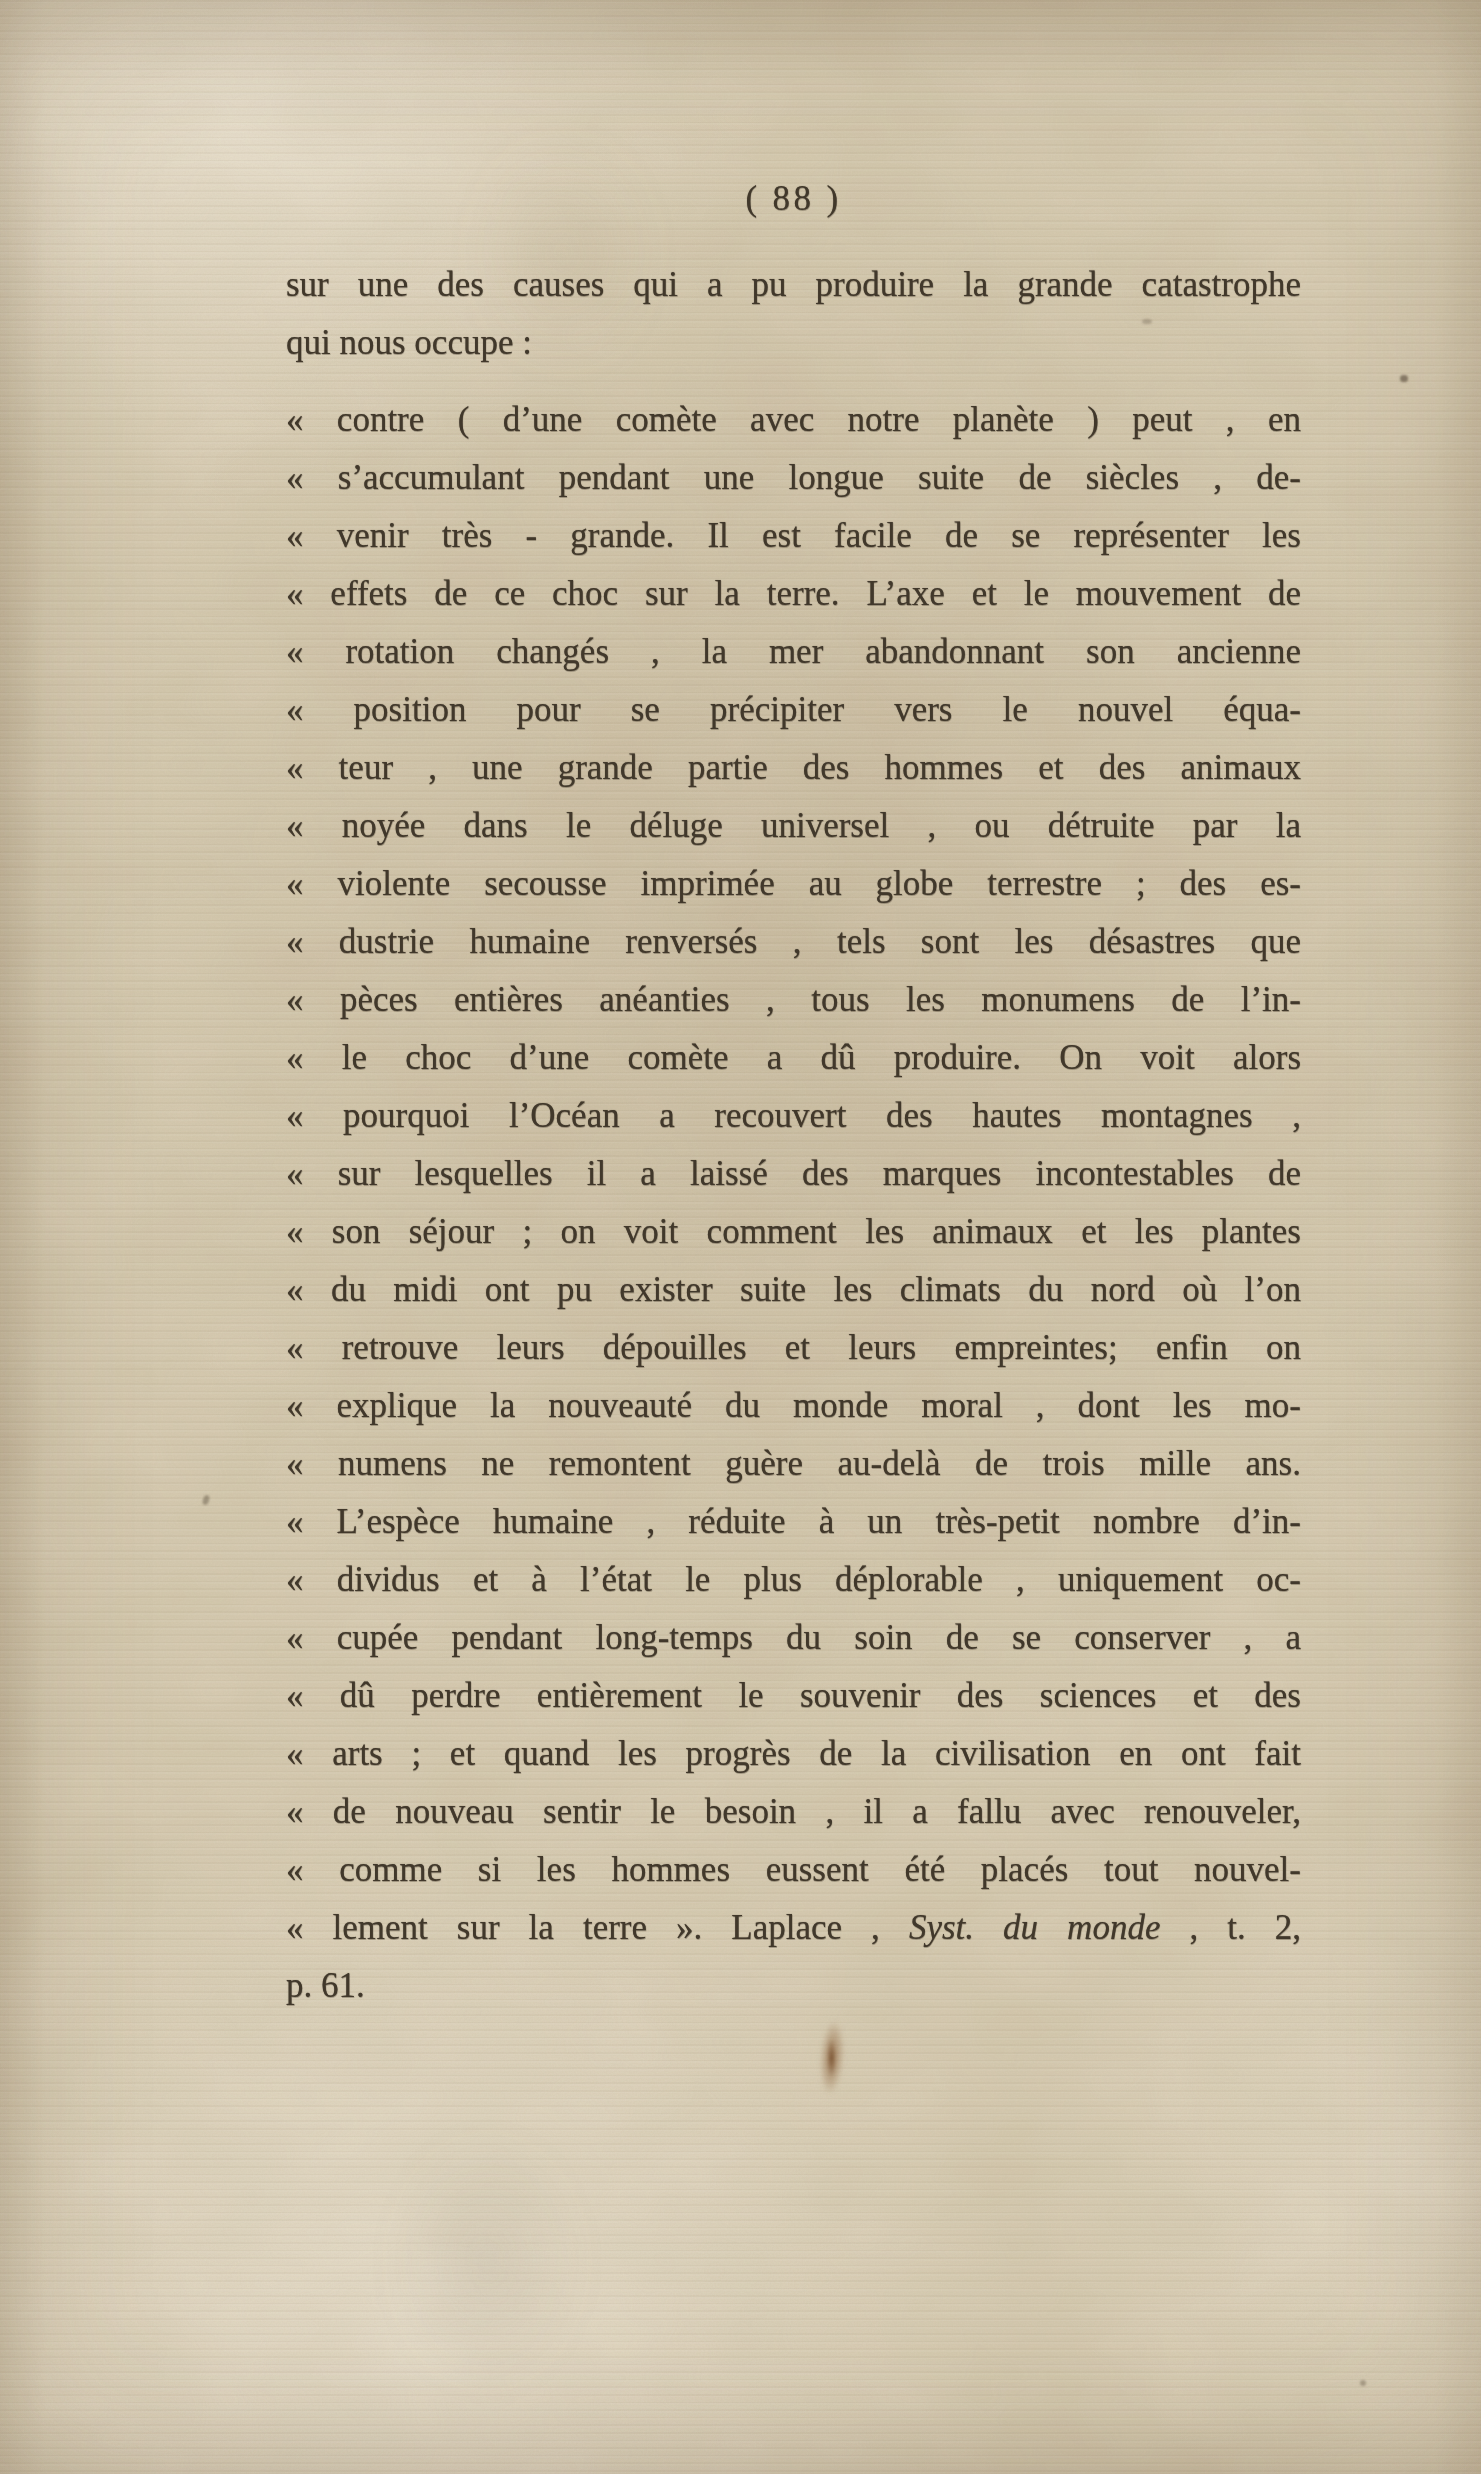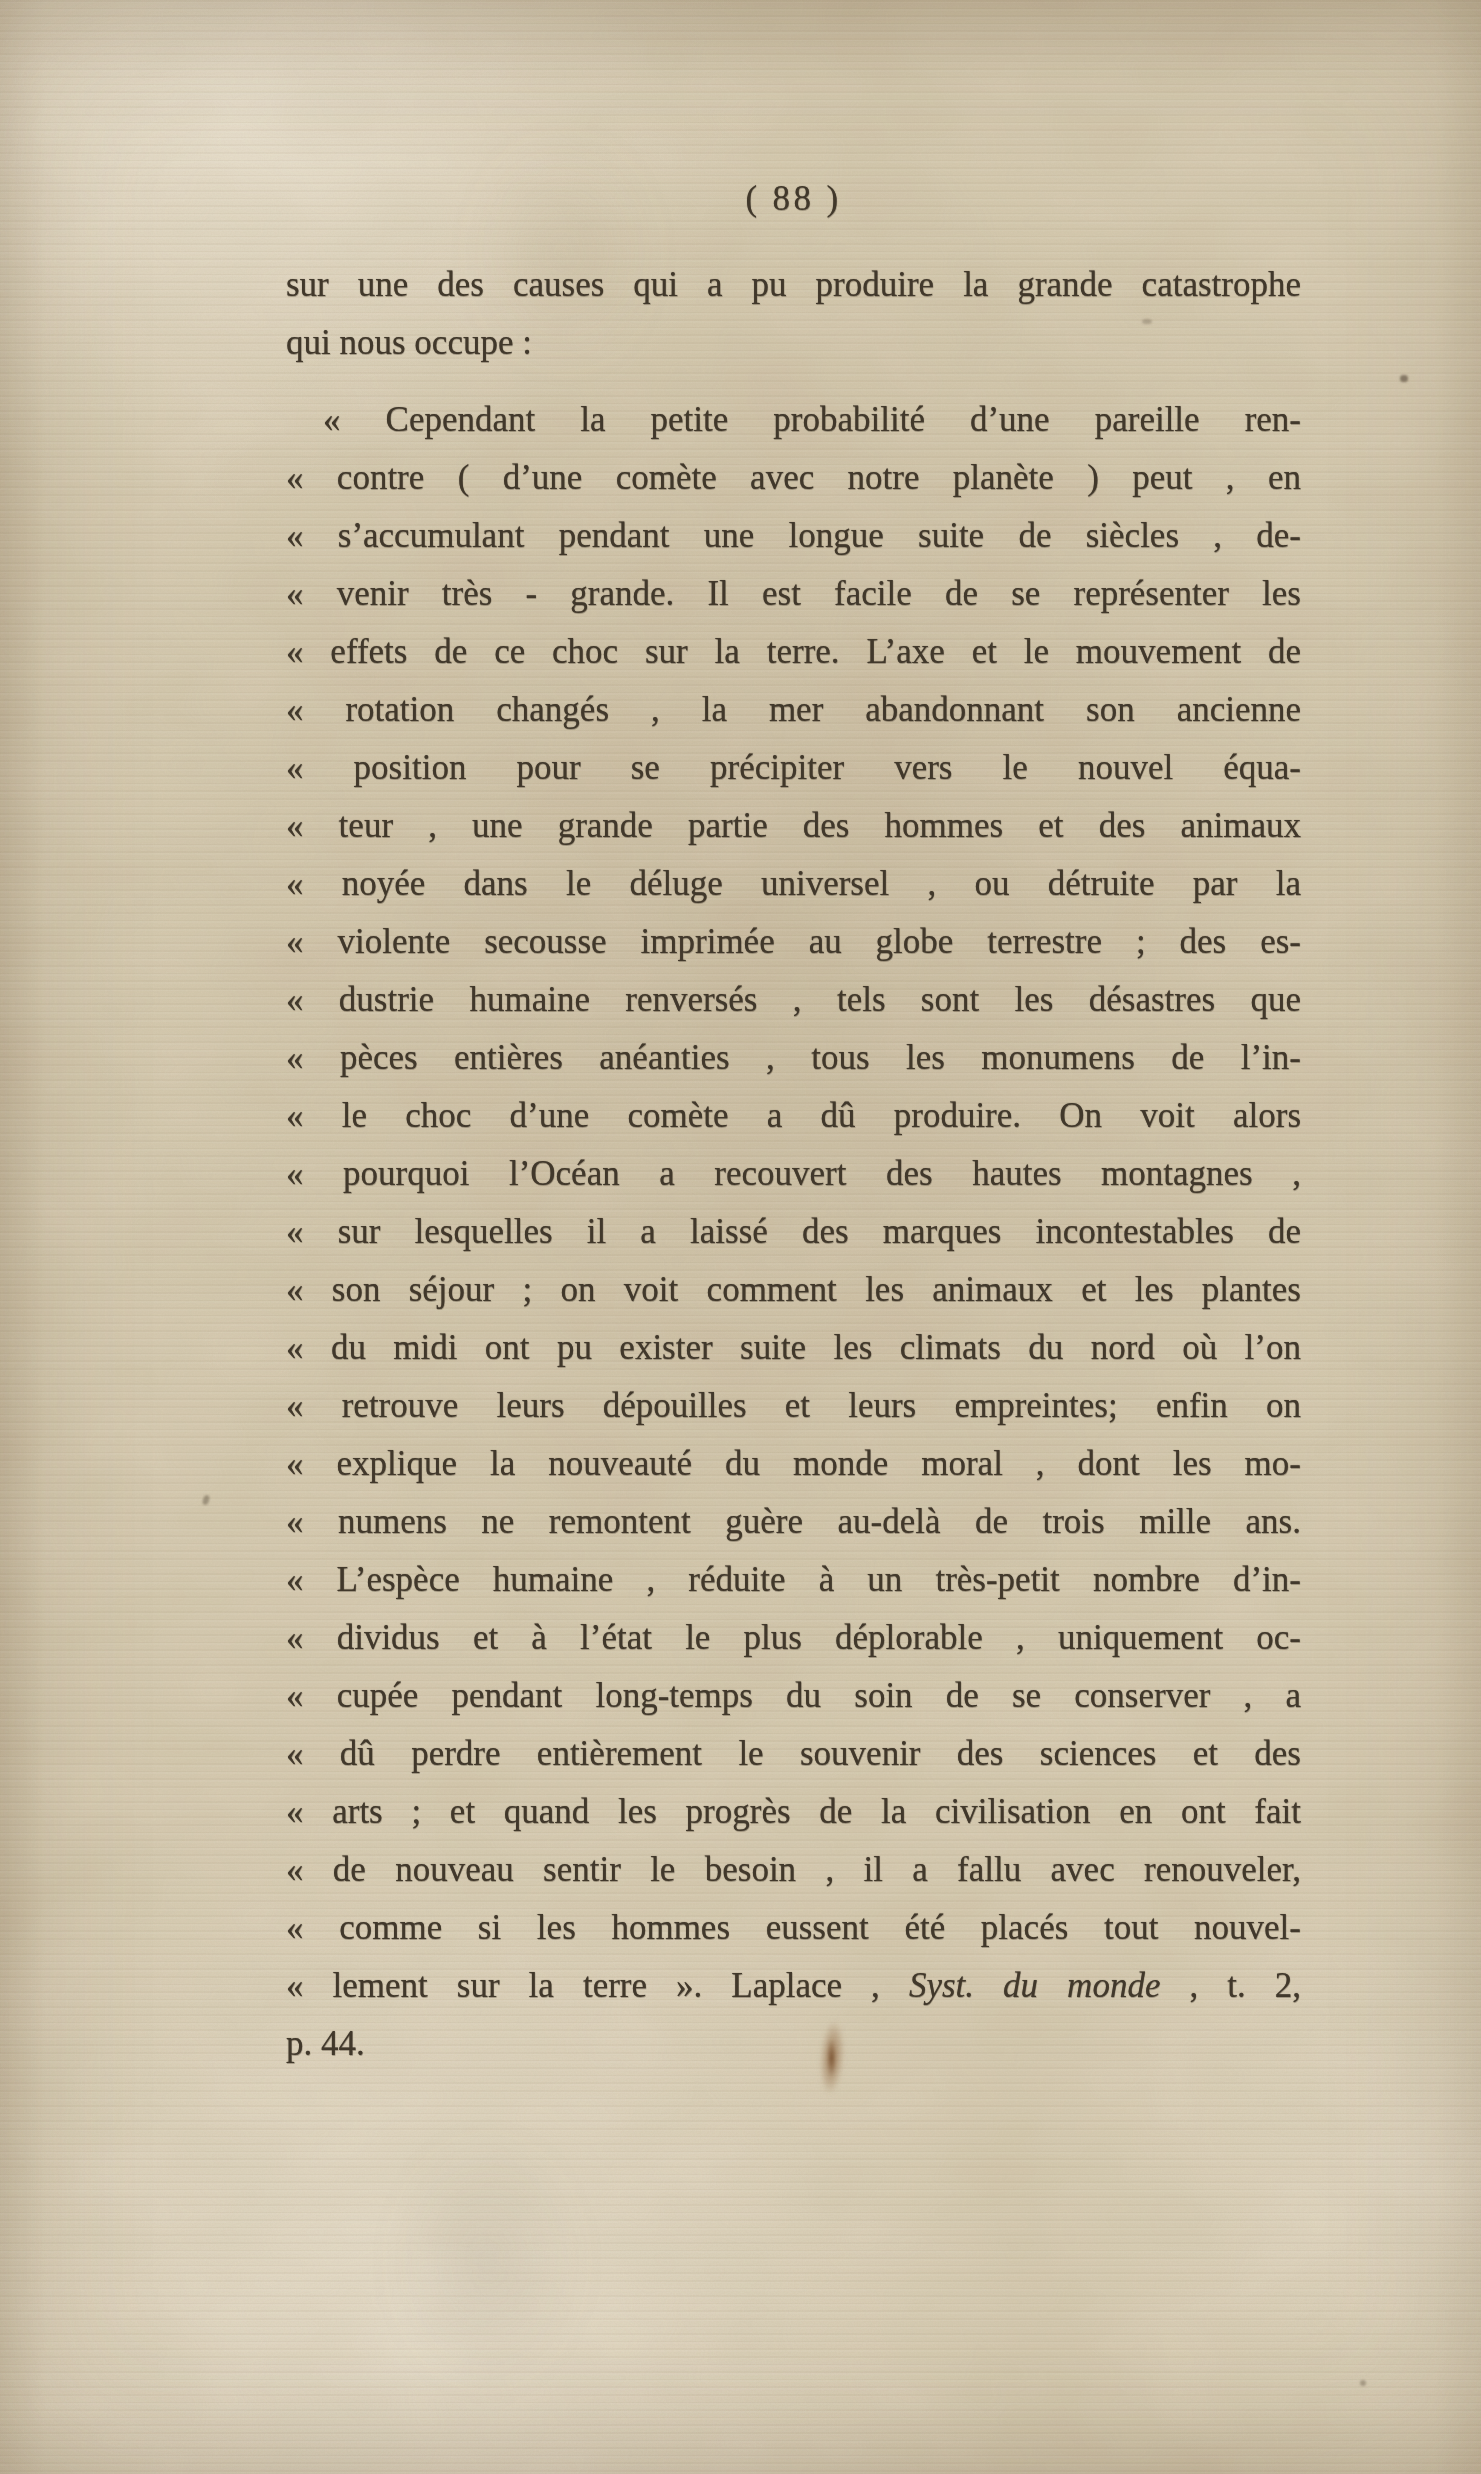--- a/index.html
+++ b/index.html
@@ -100,21 +100,20 @@
   <div class="laid-lines"></div>
   <div class="smudge top-mid"></div>
   <div class="smudge bottom-left"></div>
 
   <div class="page-number ink">( 88 )</div>
 
   <div class="text-col ink">
     <div class="line j">sur une des causes qui a pu produire la grande catastrophe</div>
     <div class="line">qui nous occupe :</div>
     <div class="para-gap"></div>
-    <div class="line j indent">« Cependant la petite probabilité d’une pareille ren-</div>
     <div class="line j">« contre ( d’une comète avec notre planète ) peut , en</div>
     <div class="line j">« s’accumulant pendant une longue suite de siècles , de-</div>
     <div class="line j">« venir très - grande. Il est facile de se représenter les</div>
     <div class="line j">« effets de ce choc sur la terre. L’axe et le mouvement de</div>
     <div class="line j">« rotation changés , la mer abandonnant son ancienne</div>
     <div class="line j">« position pour se précipiter vers le nouvel équa-</div>
     <div class="line j">« teur , une grande partie des hommes et des animaux</div>
     <div class="line j">« noyée dans le déluge universel , ou détruite par la</div>
     <div class="line j">« violente secousse imprimée au globe terrestre ; des es-</div>
     <div class="line j">« dustrie humaine renversés , tels sont les désastres que</div>
@@ -128,21 +127,21 @@
     <div class="line j">« explique la nouveauté du monde moral , dont les mo-</div>
     <div class="line j">« numens ne remontent guère au-delà de trois mille ans.</div>
     <div class="line j">« L’espèce humaine , réduite à un très-petit nombre d’in-</div>
     <div class="line j">« dividus et à l’état le plus déplorable , uniquement oc-</div>
     <div class="line j">« cupée pendant long-temps du soin de se conserver , a</div>
     <div class="line j">« dû perdre entièrement le souvenir des sciences et des</div>
     <div class="line j">« arts ; et quand les progrès de la civilisation en ont fait</div>
     <div class="line j">« de nouveau sentir le besoin , il a fallu avec renouveler,</div>
     <div class="line j">« comme si les hommes eussent été placés tout nouvel-</div>
     <div class="line j citation"><span>« lement sur la terre ». Laplace , </span><em>Syst. du monde</em><span> , t. 2,</span></div>
-    <div class="line">p. 44.</div>
+    <div class="line">p. 61.</div>
   </div>
 
   <div class="stain stain-main"></div>
   <div class="stain stain-core"></div>
   <div class="speck s1"></div>
   <div class="speck s2"></div>
   <div class="speck s3"></div>
   <div class="speck s4"></div>
 
   <div class="vignette"></div>

